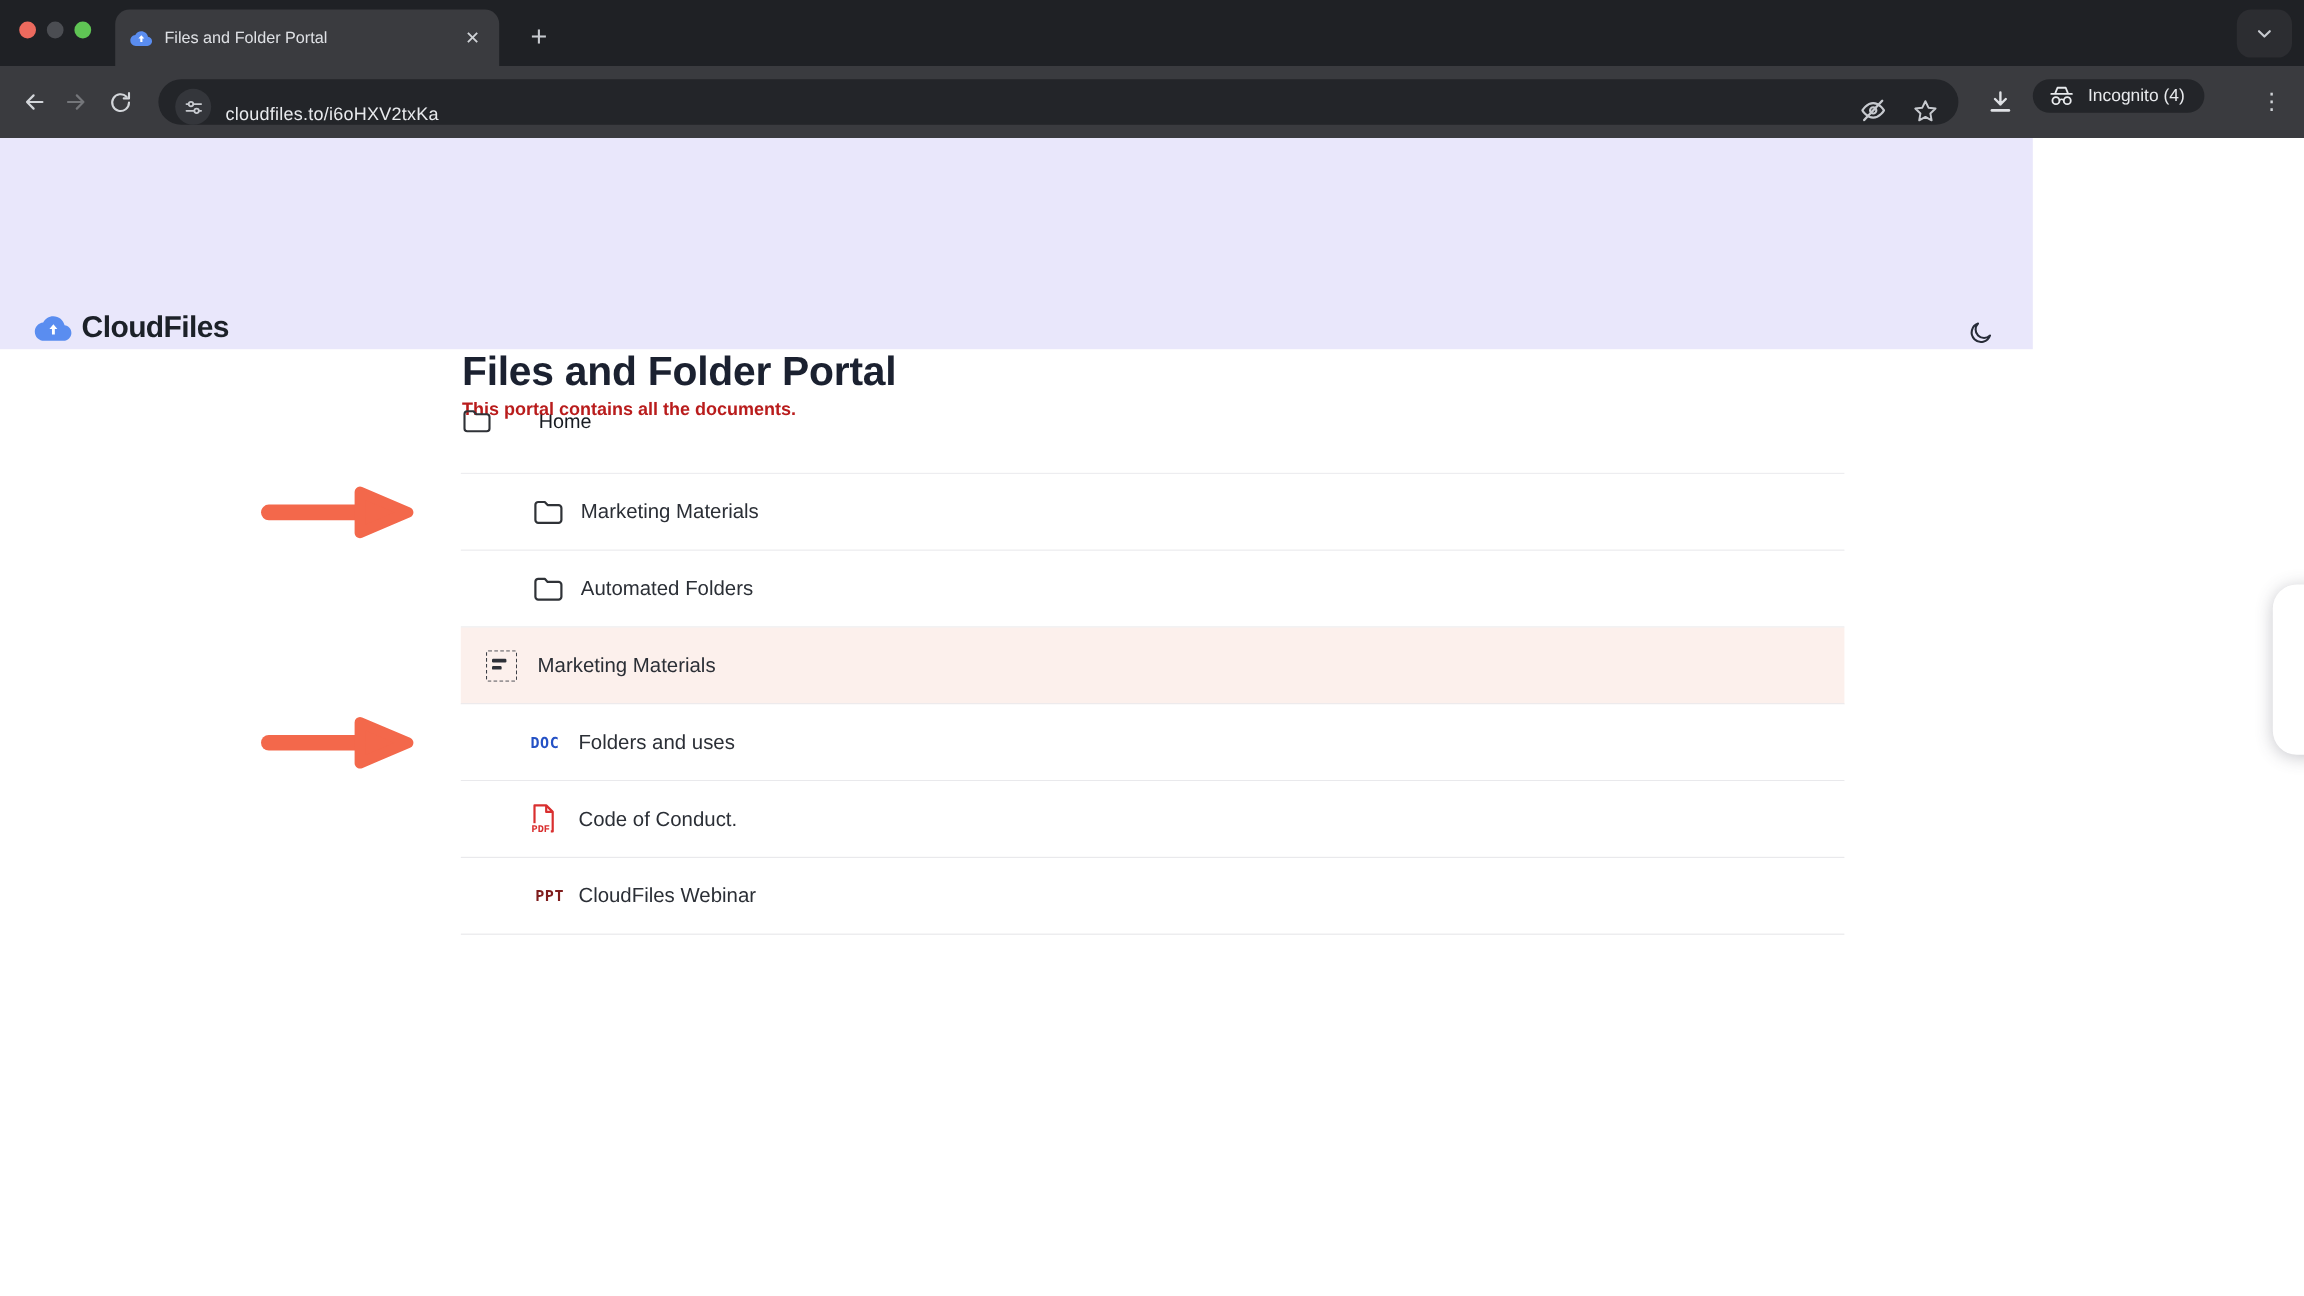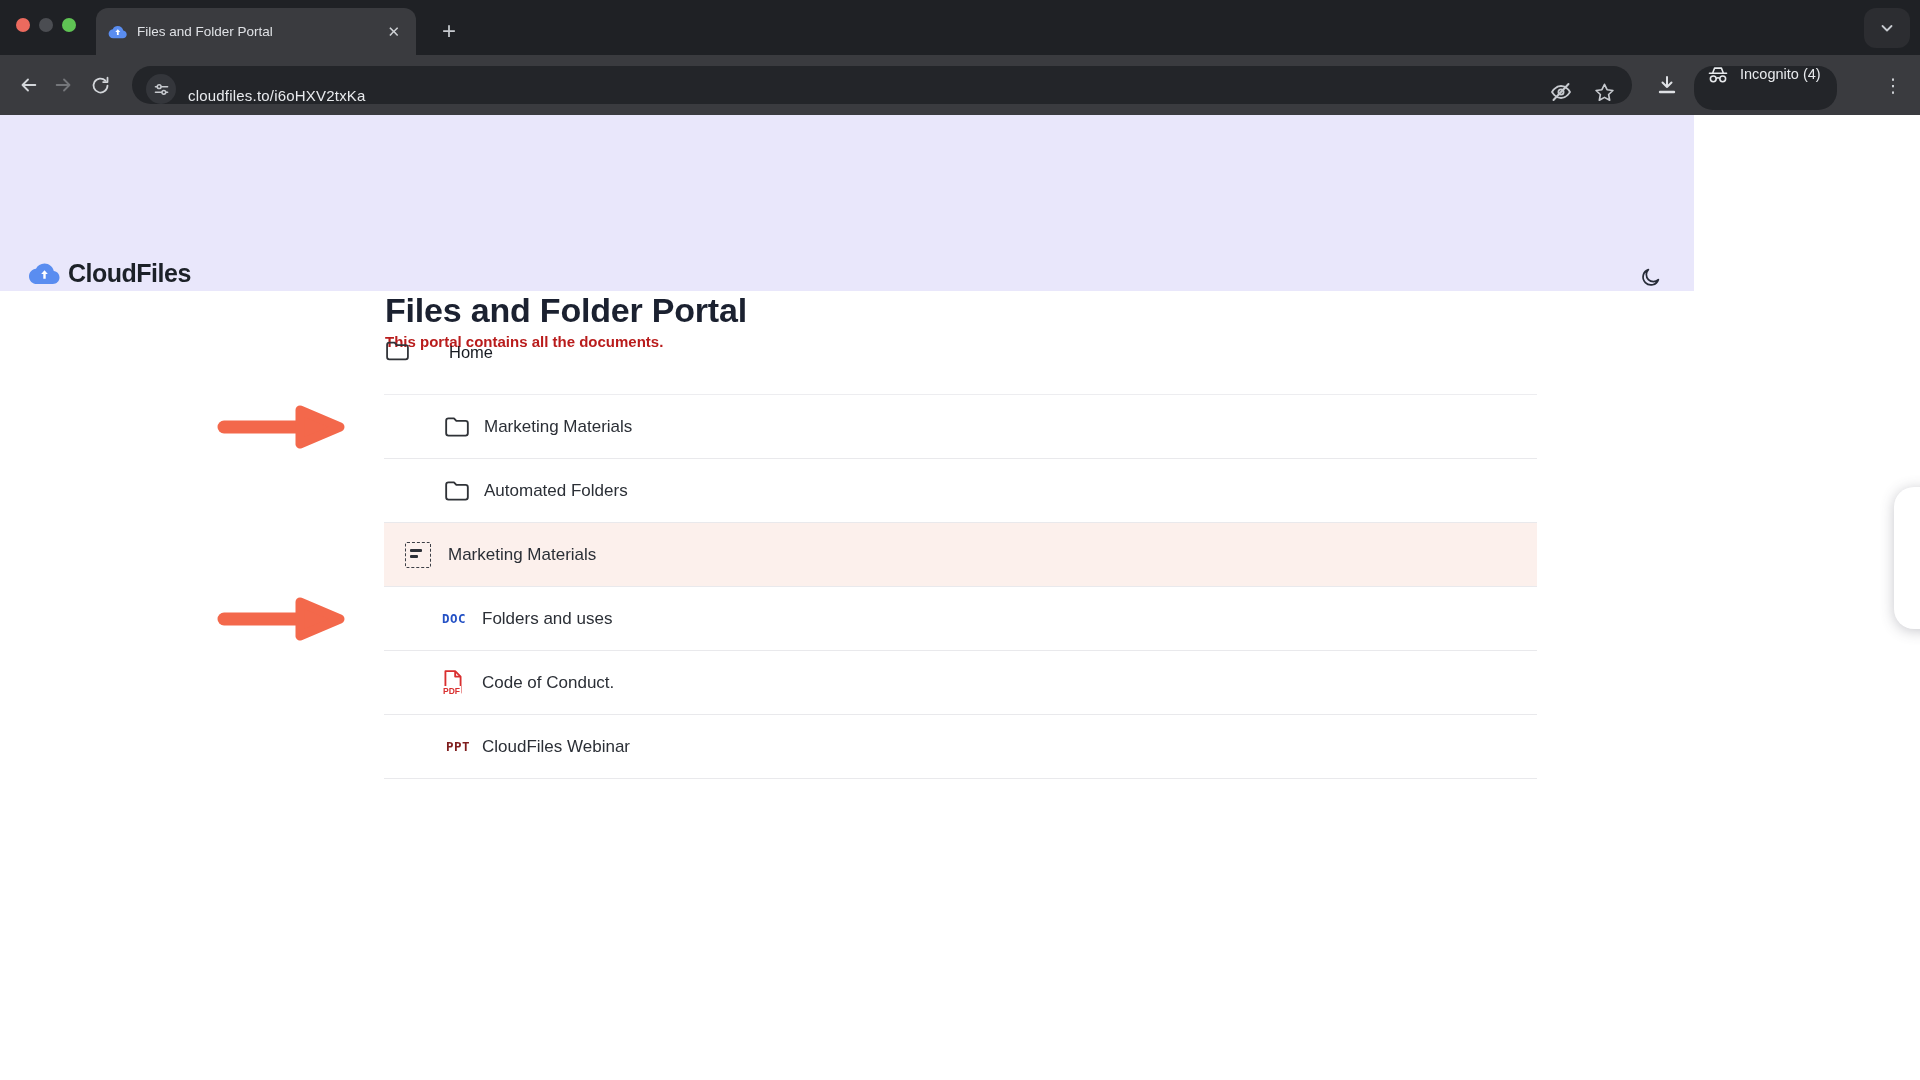--- a/index.html
+++ b/index.html
@@ -27,22 +27,22 @@
              display:flex; align-items:center; }
   .navbtn { width:36px; height:36px; display:flex; align-items:center; justify-content:center; border-radius:50%; }
   .navbtn.back { margin-left:10px; }
   .urlbar { position:absolute; left:132px; top:66px; width:1500px; height:38px; background:#232529;
             border-radius:19px; display:flex; align-items:flex-end; padding:0 14px; }
   .tune-wrap { width:30px; height:30px; border-radius:50%; background:#34363b; display:flex; align-items:center; justify-content:center; margin-right:12px; }
   .url-text { color:#e8eaed; font-size:15px; letter-spacing:0.2px; flex:1; }
   .urlbar-right { display:flex; align-items:center; gap:20px; margin-right:2px; }
   .chrome-action { position:absolute; top:66px; height:38px; display:flex; align-items:center; justify-content:center; }
   .dl { left:1646px; width:42px; }
-  .incog-pill { position:absolute; left:1694px; top:66px; height:44px; padding:0 16px 0 12px; background:#232529;
-                border-radius:19px; display:flex; align-items:flex-start; gap:10px; }
+  .incog-pill { position:absolute; left:1694px; top:66px; height:28px; padding:0 16px 0 12px; background:#232529;
+                border-radius:19px; display:flex; align-items:center; gap:10px; }
   .incog-label { color:#e8eaed; font-size:14.5px; }
   .kebab { position:absolute; left:1876px; top:66px; width:34px; height:38px; display:flex; align-items:center;
            justify-content:center; color:#cfd2d6; font-size:19px; letter-spacing:0; }
 
   
   .portal-header { position:absolute; left:0; top:115px; width:1694px; height:176px; background:#e9e7fb; }
   .brand { position:absolute; left:28px; top:144px; display:flex; align-items:center; gap:8px; }
   .brand-name { font-size:25px; font-weight:700; color:#1c2128; letter-spacing:-0.5px; }
   .moon-btn { position:absolute; right:26px; top:144px; width:36px; height:36px; display:flex; align-items:center; justify-content:center; border-radius:8px; }
   .portal-title-block { position:absolute; left:385px; top:176px; }
@@ -65,21 +65,21 @@
   .smart-icon { position:relative; width:26px; height:26px; border:1.6px dashed #3c3f46; border-radius:2px; margin-right:17px; flex:none; }
   .smart-icon i { position:absolute; display:block; background:#2e3138; border-radius:1px; }
   .smart-icon .b1 { left:4px; top:6px; width:12px; height:3px; }
   .smart-icon .b2 { left:4px; top:12px; width:8px; height:3px; }
 
   .folder-ic { margin-right:14px; flex:none; display:flex; }
   .badge { width:32px; margin-right:8px; flex:none; font-family:"DejaVu Sans Mono", monospace; font-size:12.5px; font-weight:700; letter-spacing:0.5px; text-align:left; }
   .badge.doc { color:#2451c5; }
   .badge.ppt { color:#7f1d1d;text-align:center; }
   .pdf-ic { position:relative; width:32px; height:28px; margin-right:8px; flex:none; }
-  .pdf-ic .pdftext { position:absolute; left:1px; bottom:1px; font-family:Liberation Sans, sans-serif; font-size:8.5px; font-weight:700; color:#d92f2f; background:#fff; padding-right:1px; }
+  .pdf-ic .pdftext { position:absolute; left:1px; bottom:1px; font-family:Liberation Mono, monospace; font-size:8.5px; font-weight:700; color:#d92f2f; background:#fff; padding-right:1px; }
 
   
   .anno-arrow { position:absolute; left:216px; width:132px; height:46px; }
   .anno-arrow.a1 { top:404px; }
   .anno-arrow.a2 { top:596px; }
 
   
   .edge-handle { position:absolute; right:-28px; top:487px; width:54px; height:142px; background:#ffffff;
                  border-radius:20px; box-shadow:0 2px 14px rgba(70,70,85,0.30); }
 

